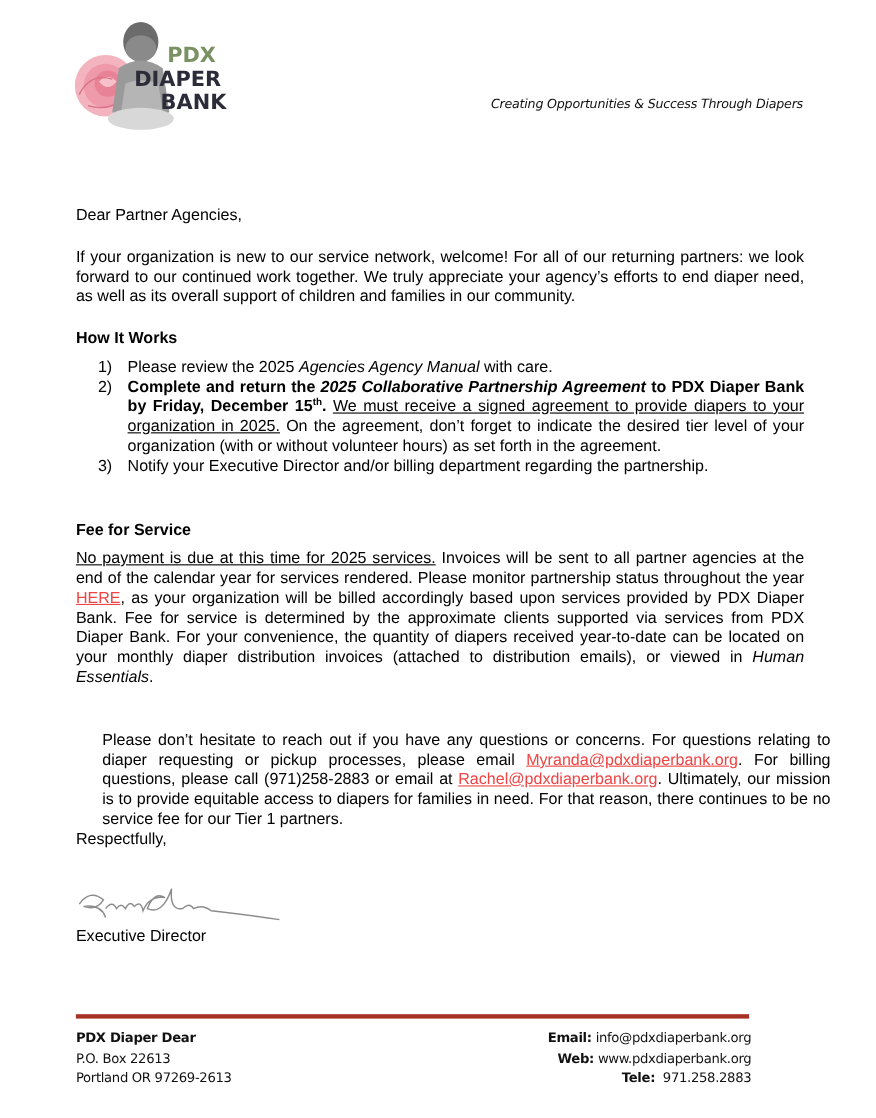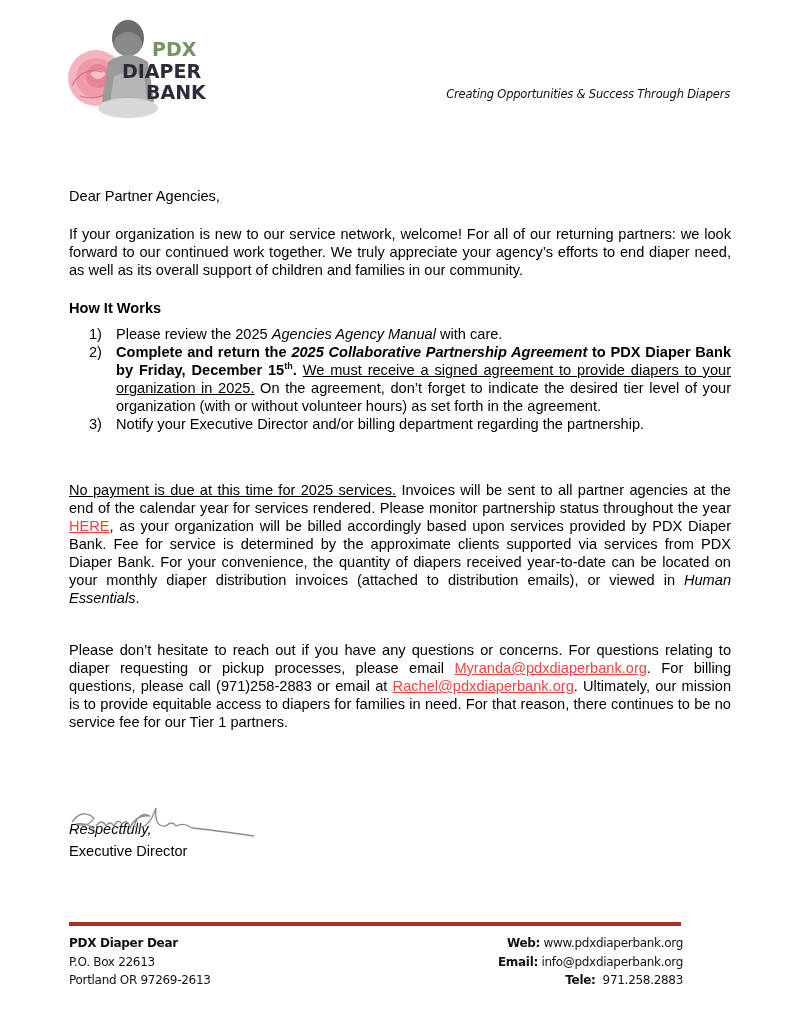--- a/index.html
+++ b/index.html
@@ -73,42 +73,43 @@
       <u>We must receive a signed agreement to provide diapers to your organization in 2025.</u><span> On the agreement, don’t forget to indicate the desired tier level of your organization (with or without volunteer hours) as set forth in the agreement.</span>
     </li>
     <li>
       <span class="num">3)</span>
       <span>Notify your Executive Director and/or billing department regarding the partnership.</span>
     </li>
   </ol>
 </div>
 
 <div class="body" style="top:473px;">
+  <p class="heading">Fee for Service</p>
   <p style="margin-top:8px;"><u>No payment is due at this time for 2025 services.</u><span> Invoices will be sent to all partner agencies at the end of the calendar year for services rendered. Please monitor partnership status throughout the year </span><a>HERE</a><span>, as your organization will be billed accordingly based upon services provided by PDX Diaper Bank. Fee for service is determined by the approximate clients supported via services from PDX Diaper Bank. For your convenience, the quantity of diapers received year-to-date can be located on your monthly diaper distribution invoices (attached to distribution emails), or viewed in </span><i>Human Essentials</i><span>.</span></p>
 </div>
 
-<div class="body" style="top:641px;">
+<div class="body" style="top:664px;margin-left:24px;">
   <p><span>Please don’t hesitate to reach out if you have any questions or concerns. For questions relating to diaper requesting or pickup processes, please email </span><a>Myranda@pdxdiaperbank.org</a><span>. For billing questions, please call (971)258-2883 or email at </span><a>Rachel@pdxdiaperbank.org</a><span>. Ultimately, our mission is to provide equitable access to diapers for families in need. For that reason, there continues to be no service fee for our Tier 1 partners.</span></p>
 </div>
 
-<div class="body" style="top:820px;font-style:italic;">
+<div class="body" style="top:754px;">
   <p>Respectfully,</p>
 </div>
 
 <svg class="sig-svg" width="200" height="42" viewBox="0 0 200 42">
   <path d="M4 22 q10 -14 22 -4 q-6 10 -18 6 q16 -2 20 10 M28 26 q6 -8 10 0 q4 -6 8 0 q4 -8 8 -2 q6 -6 8 4 q6 -14 20 -12 q-10 -6 -16 10 q14 6 22 -18 q-2 20 10 18 q6 -6 10 0 q8 -4 16 2 q20 2 62 8" stroke="#8c8c8c" stroke-width="1.3" fill="none"></path>
 </svg>
 
 <div class="body" style="top:842px;">
   <p>Executive Director</p>
 </div>
 
 <div class="footer-rule"></div>
 <div class="footer-left">
   <div class="b">PDX Diaper Dear</div>
   <div>P.O. Box 22613</div>
   <div>Portland OR 97269-2613</div>
 </div>
 <div class="footer-right">
+  <div><span class="b">Email:</span> <span>info@pdxdiaperbank.org</span></div>
   <div><span class="b">Web:</span> <span>www.pdxdiaperbank.org</span></div>
-  <div><span class="b">Email:</span> <span>info@pdxdiaperbank.org</span></div>
   <div><span class="b">Tele:</span>&nbsp; <span>971.258.2883</span></div>
 </div>
 
 </body></html>

